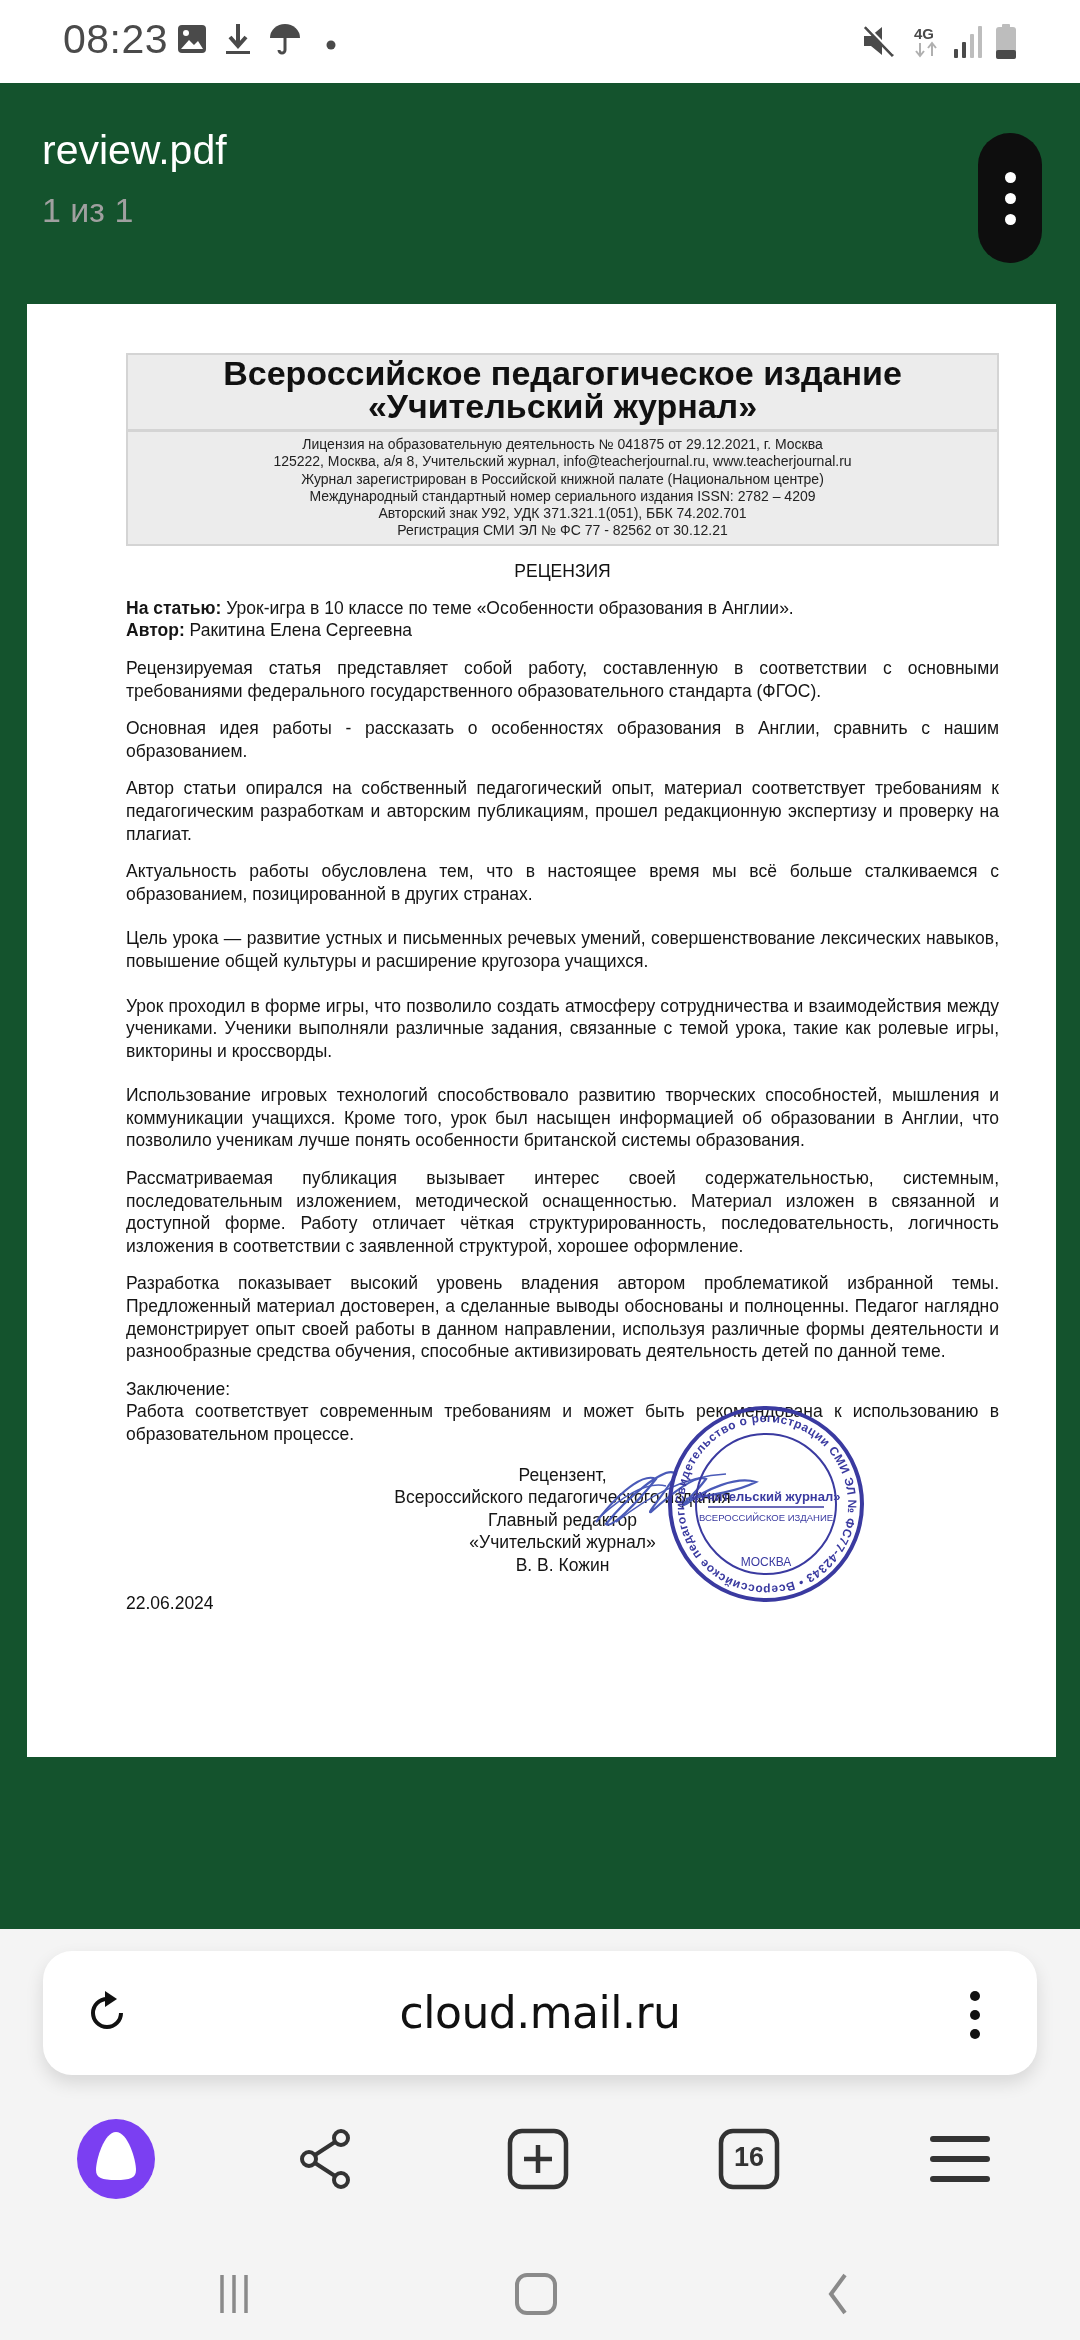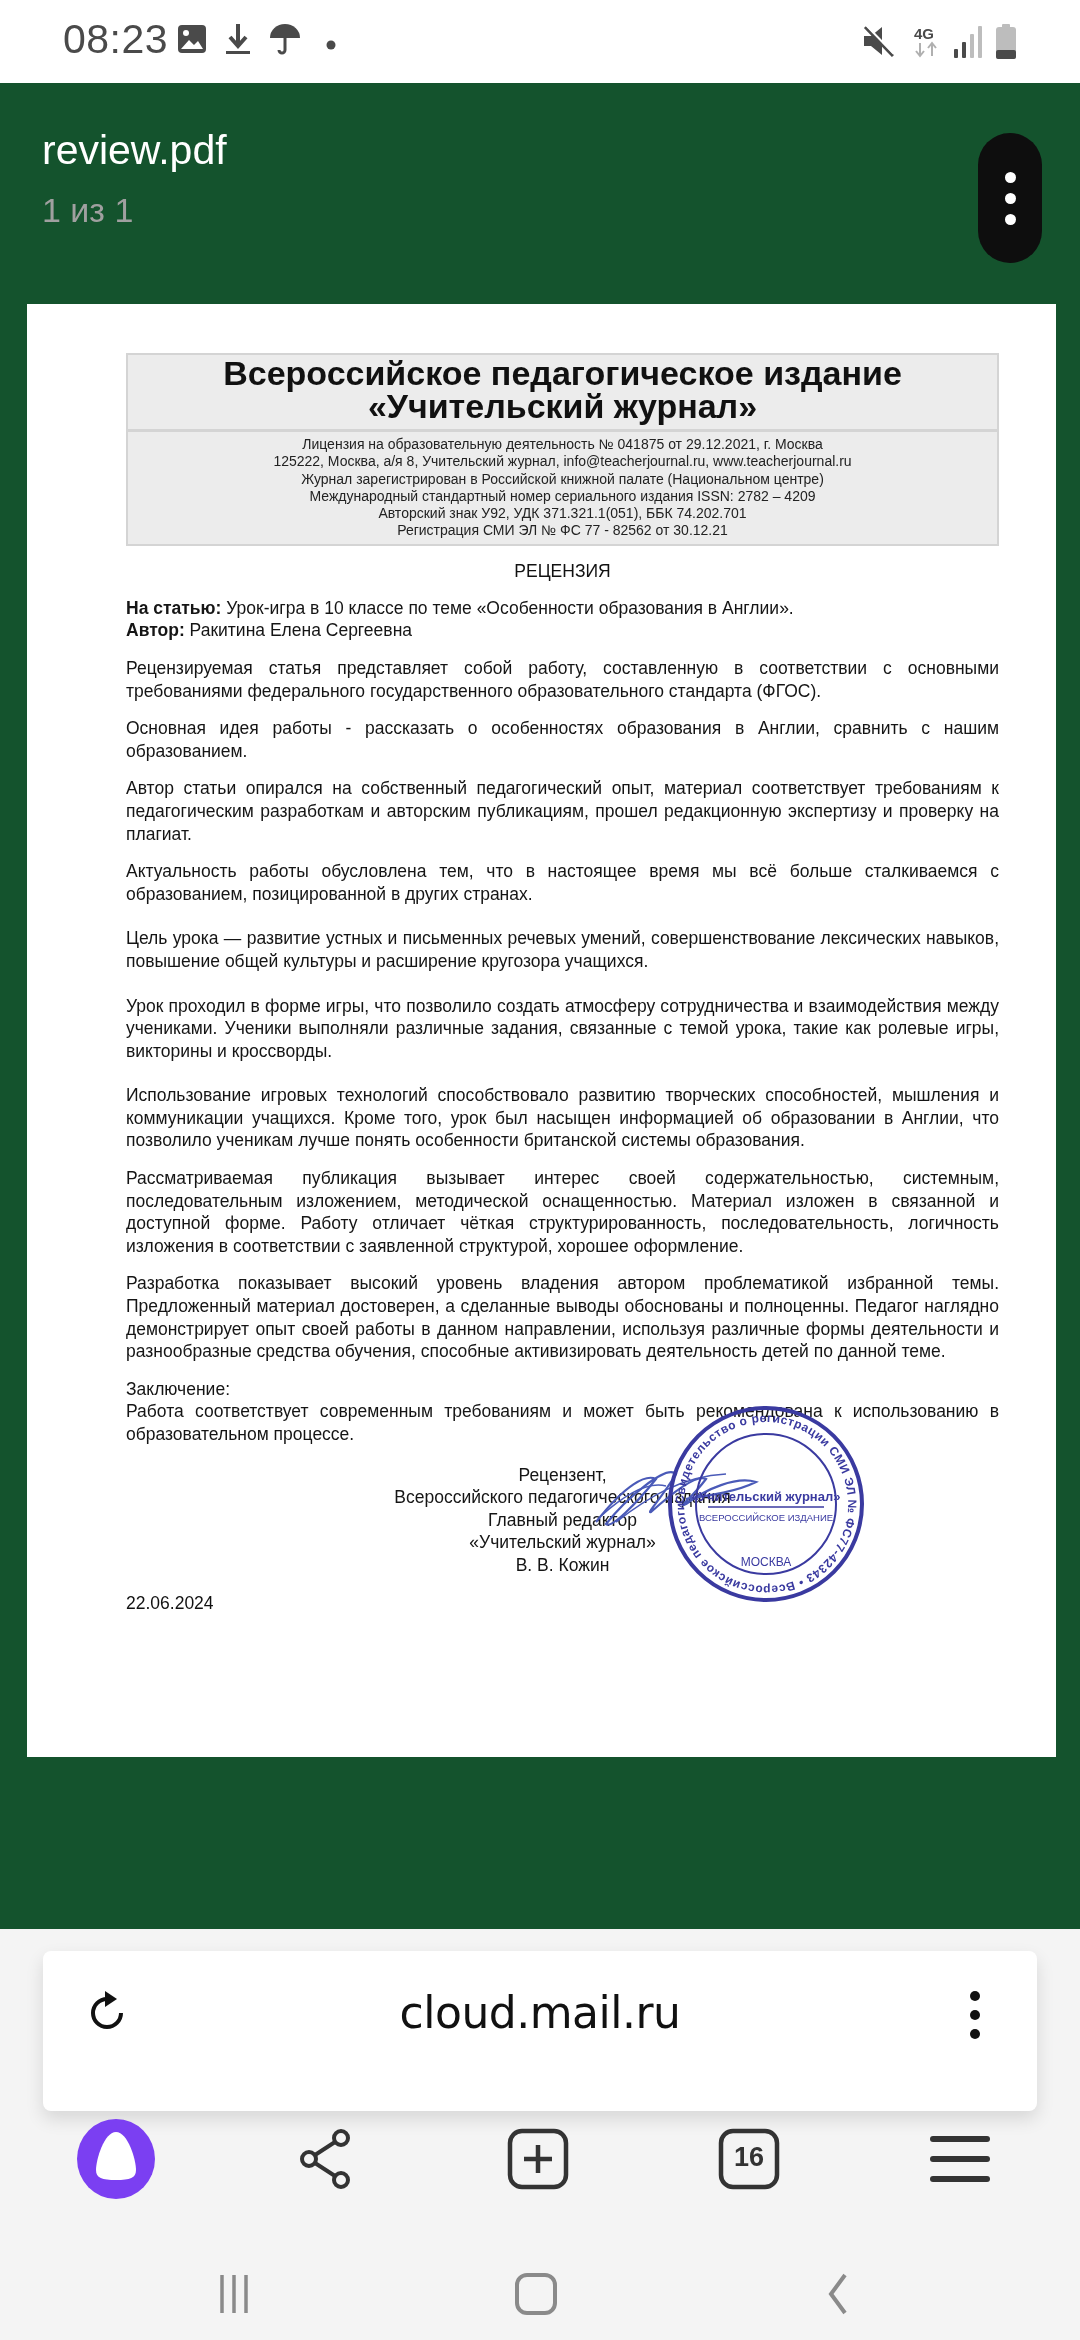--- a/index.html
+++ b/index.html
@@ -32,21 +32,21 @@
   .gap-m { height: 22px; }
   .bold { font-weight: bold; }
 
   .sign-block { position: relative; margin-top: 18px; height: 160px; }
   .sign-lines .p { text-align: center; }
   .date { font-size: 17.5px; margin-top: 16px; }
   .stamp { position: absolute; left: 540px; top: -60px; width: 200px; height: 200px; }
 
   
   .browser-bottom { position: absolute; left: 0; top: 1929px; width: 1080px; height: 411px; background: #f4f4f4; }
-  .url-bar { position: absolute; left: 43px; top: 22px; width: 994px; height: 160px; background: #ffffff; border-radius: 8px; box-shadow: 0 8px 18px rgba(0,0,0,0.12); }
+  .url-bar { position: absolute; left: 43px; top: 22px; width: 994px; height: 124px; background: #ffffff; border-radius: 29px; box-shadow: 0 8px 18px rgba(0,0,0,0.12); }
   .url-text { position: absolute; left: 0; right: 0; top: 36px; text-align: center; font-size: 44px; color: #111; font-family: "DejaVu Sans", sans-serif; letter-spacing: -0.5px; }
   .reload-btn { position: absolute; left: 40px; top: 36px; width: 52px; height: 52px; cursor: pointer; }
   .kebab-url { position: absolute; left: 922px; top: 40px; width: 20px; height: 48px; display: flex; flex-direction: column; justify-content: space-between; align-items: center; cursor: pointer; }
   .kebab-url span { width: 10px; height: 10px; border-radius: 50%; background: #111; display: block; }
 
   .toolbar { position: absolute; left: 0; top: 180px; width: 1080px; height: 110px; }
   .tb-btn { position: absolute; top: 0; width: 100px; height: 100px; display: flex; align-items: center; justify-content: center; cursor: pointer; }
 
   .nav-bar { position: absolute; left: 0; top: 330px; width: 1080px; height: 81px; }
   .nav-btn { position: absolute; top: 0; width: 90px; height: 70px; display: flex; align-items: center; justify-content: center; cursor: pointer; }

